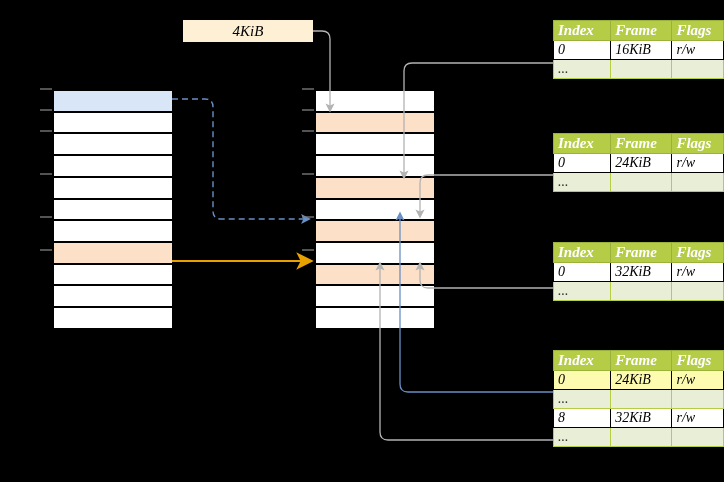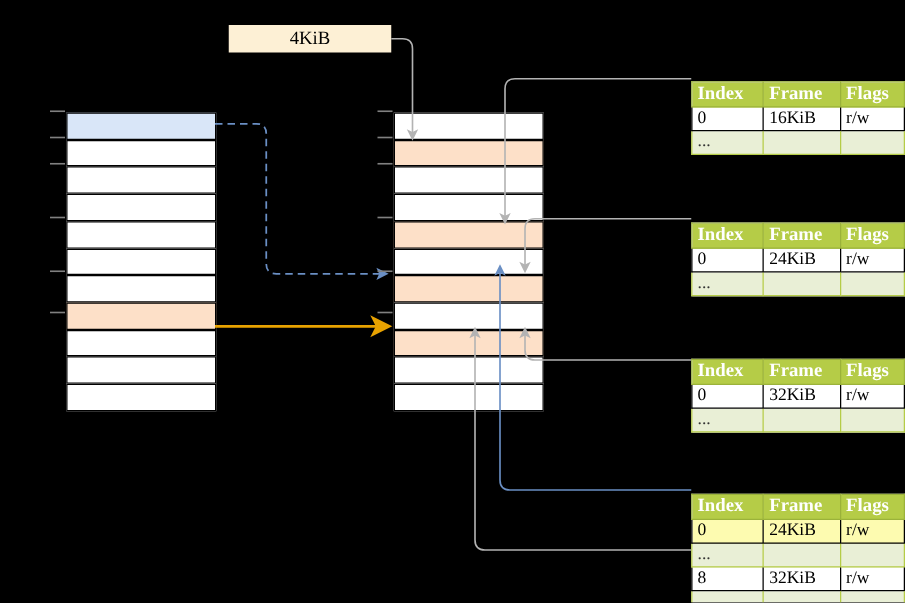--- a/index.html
+++ b/index.html
@@ -1,32 +1,32 @@
 <!DOCTYPE html>
 <html><head>
 <meta charset="utf-8">
 <style>
   html,body{margin:0;padding:0;background:#000;}
   #root{position:relative;width:724px;height:482px;background:#000;overflow:hidden;
-        font-family:"Liberation Serif", serif;}
+        font-family:"Liberation Serif", serif;font-style:italic;}
   .svglayer{position:absolute;left:0;top:0;width:724px;height:482px;pointer-events:none;}
 
   
   .stack{position:absolute;border:1px solid #000;}
   .cell{box-sizing:border-box;border:1px solid #000;background:#ffffff;width:100%;}
   .cell.blue{background:#d9e6f8;}
   .cell.peach{background:#fde0c8;}
 
   
   .sizelabel{position:absolute;background:#fdf0d5;color:#000;
              text-align:center;font-size:15px;line-height:22px;}
 
   
   .ptable{position:absolute;border-collapse:collapse;background:#fff;
-          font-size:14px;margin-top:45px;}
+          font-size:14px;}
   .ptable td,.ptable th{border:1px solid #000;padding:1px 4px;
           font-weight:normal;text-align:left;white-space:nowrap;}
   .ptable th{background:#b5cc47;color:#ffffff;font-weight:bold;font-size:15px;
              border-color:#9bb23a;}
   .ptable td.dots{background:#e9efd6;border-color:#b5cc47;color:#333;}
   .ptable td.hl{background:#fdfbb0;}
   .ptable tr.dotsrow td{background:#e9efd6;border-color:#b5cc47;}
   .c-index{width:57px;}
   .c-frame{width:60px;}
   .c-flags{width:48px;}

